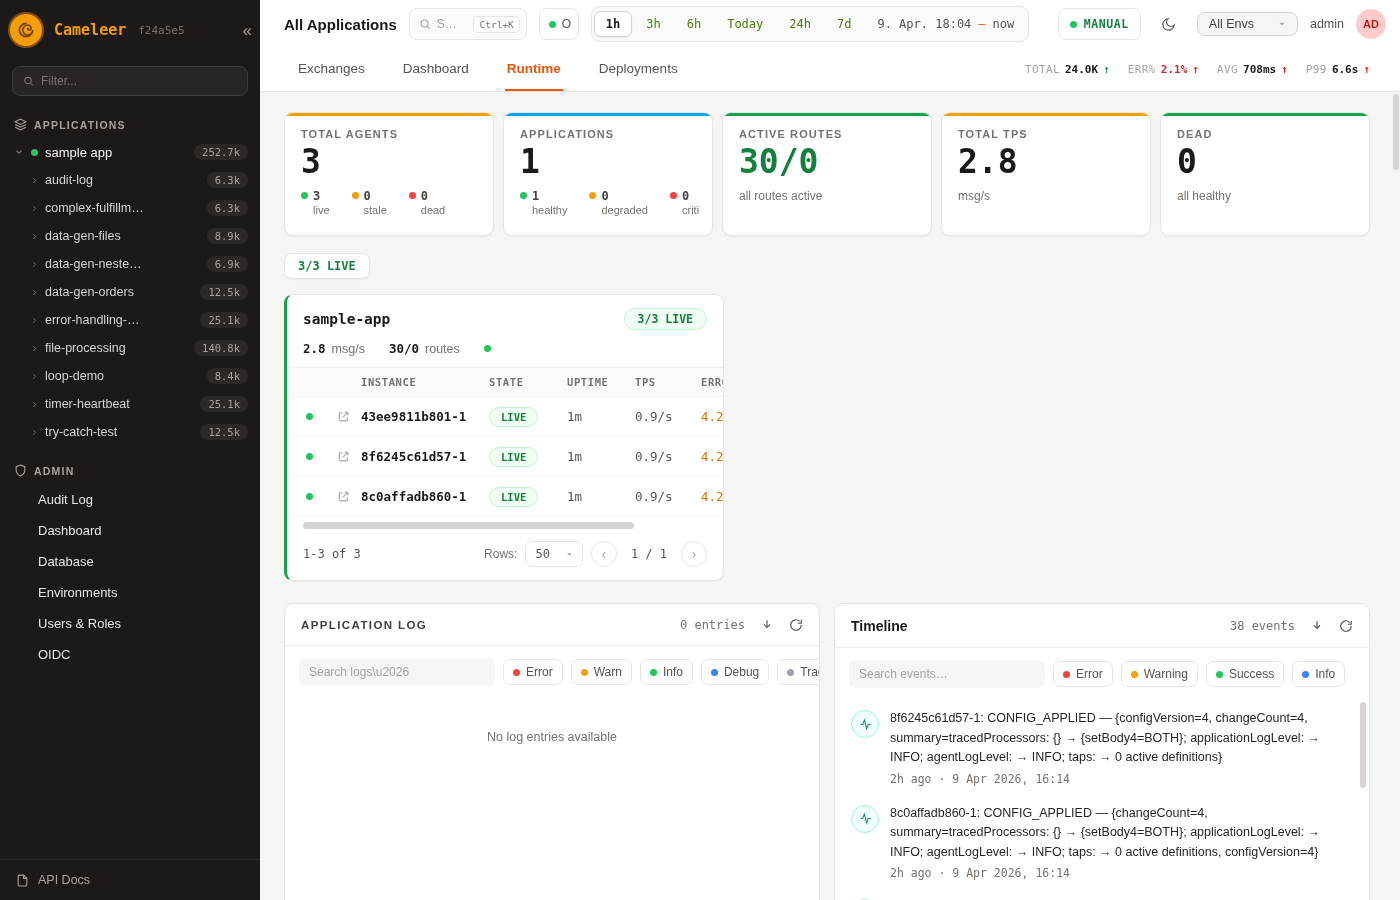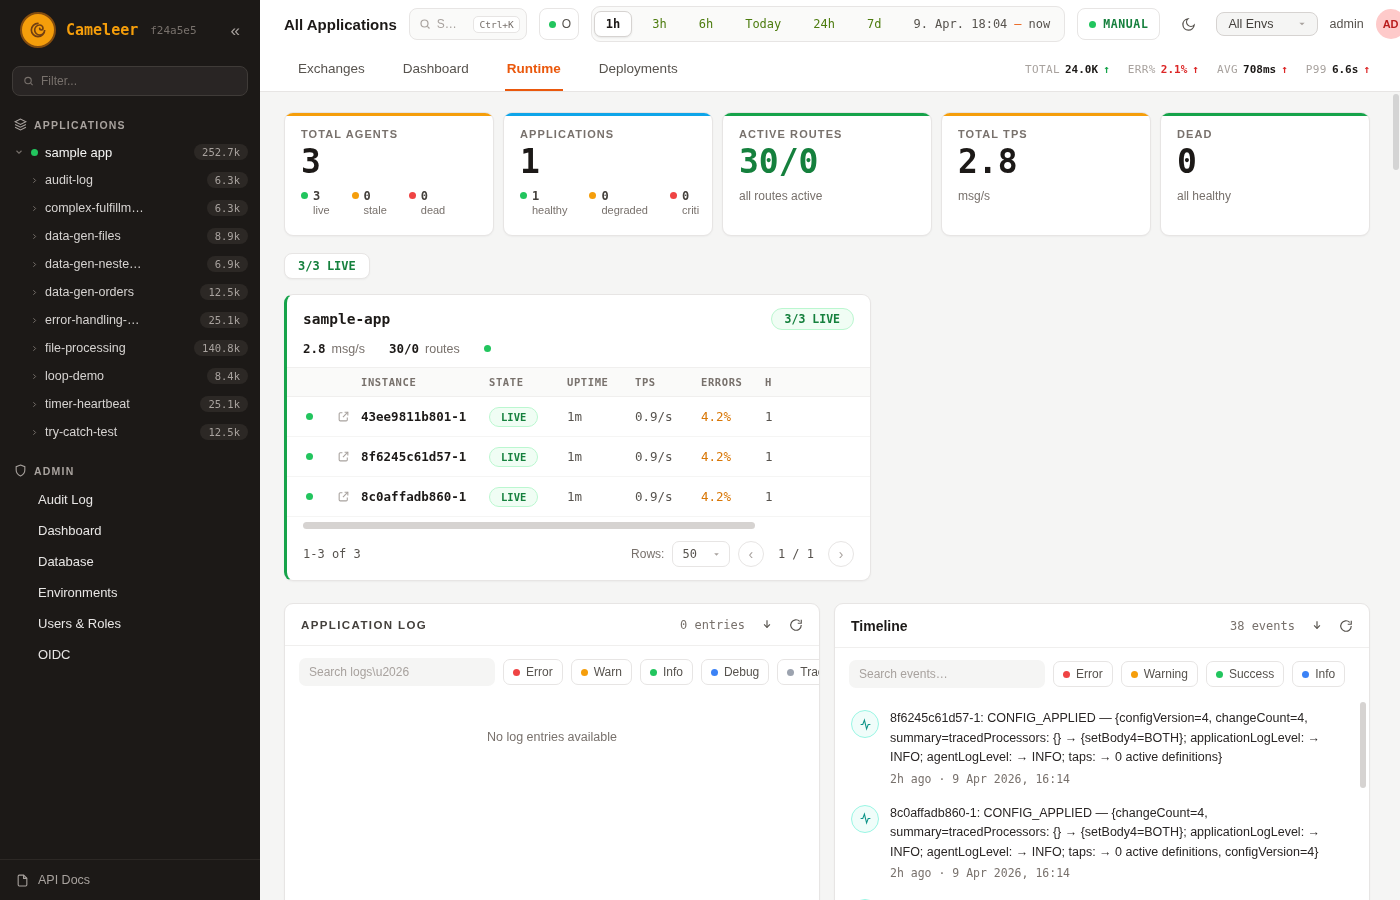--- a/index.html
+++ b/index.html
@@ -6,21 +6,21 @@
   html,body { width:1400px; height:900px; overflow:hidden; }
   body { font-family:"Liberation Sans","DejaVu Sans",sans-serif; display:flex; background:#f5f5f4; color:#1c1917; }
   .mono { font-family:"DejaVu Sans Mono","Liberation Mono",monospace; }
   svg { display:block; }
   input { font-family:inherit; }
   .dot { width:7px; height:7px; border-radius:50%; display:inline-block; flex:0 0 auto; }
   .c-green{background:#22c55e;} .c-red{background:#ef4444;} .c-amber{background:#f59e0b;} .c-blue{background:#3b82f6;} .c-gray{background:#9ca3af;}
 
   
   .sidebar { width:260px; flex:0 0 260px; background:#1c1917; color:#d6d3d1; display:flex; flex-direction:column; overflow:hidden; }
-  .sb-head { display:flex; align-items:center; gap:10px; padding:12px 20px 8px; }
+  .sb-head { display:flex; align-items:center; gap:10px; padding:12px 8px 8px; }
   .logo-circle { width:36px; height:36px; border-radius:50%; background:#f59e0b; border:2px solid #854d0e; display:flex; align-items:center; justify-content:center; flex:0 0 36px; }
   .sb-title { font-size:15px; font-weight:700; color:#f59e0b; }
   .sb-version { font-size:11px; color:#78716c; margin-left:2px; }
   .sb-collapse { margin-left:auto; color:#a8a29e; font-size:17px; cursor:pointer; line-height:1; }
   .sb-filter { margin:10px 12px 12px; height:30px; background:#292524; border:1px solid #3f3b38; border-radius:8px; display:flex; align-items:center; gap:7px; padding:0 10px; color:#78716c; }
   .sb-filter input { background:transparent; border:none; outline:none; color:#a8a29e; font-size:12px; width:100%; }
   .sb-filter input::placeholder { color:#78716c; }
   .sb-section { display:flex; align-items:center; gap:7px; padding:10px 14px 7px; color:#a8a29e; font-size:10.5px; font-weight:700; letter-spacing:1.2px; }
   .tree-parent { display:flex; align-items:center; gap:7px; padding:6px 12px 6px 14px; font-size:13px; color:#f5f5f4; cursor:pointer; }
   .tree-child { display:flex; align-items:center; gap:6px; padding:6px 12px 6px 30px; font-size:12.5px; color:#d6d3d1; cursor:pointer; }
@@ -30,21 +30,21 @@
   .sb-footer { margin-top:auto; border-top:1px solid #2c2825; padding:13px 16px; display:flex; align-items:center; gap:9px; color:#a8a29e; font-size:12.5px; cursor:pointer; }
 
   
   .main { flex:1; min-width:0; display:flex; flex-direction:column; position:relative; background:#f5f5f4; }
 
   .topbar { height:48px; flex:0 0 48px; background:#fff; display:flex; align-items:center; gap:12px; padding:0 14px 0 24px; }
   .tb-title { font-size:15px; font-weight:700; white-space:nowrap; }
   .tb-search { width:118px; height:32px; border:1px solid #e7e5e4; background:#fafaf9; border-radius:8px; display:flex; align-items:center; gap:6px; padding:0 6px 0 9px; color:#a8a29e; font-size:12px; cursor:text; flex:0 0 118px; }
   .kbd { margin-left:auto; border:1px solid #e7e5e4; background:#fff; border-radius:5px; padding:2px 5px; font-size:9.5px; color:#78716c; white-space:nowrap; }
   .online-chip { height:32px; border:1px solid #e7e5e4; border-radius:8px; display:flex; align-items:center; gap:6px; padding:0 9px; font-size:12px; color:#57534e; max-width:40px; overflow:hidden; flex:0 0 auto; }
-  .time-group { height:36px; border:1px solid #e7e5e4; background:#fafaf9; border-radius:9px; display:flex; align-items:center; padding:2px; gap:8px; flex:0 0 auto; }
+  .time-group { height:36px; border:1px solid #e7e5e4; background:#fafaf9; border-radius:9px; display:flex; align-items:center; padding:2px; gap:2px; flex:0 0 auto; }
   .time-btn { padding:5px 11px; border-radius:7px; font-size:12px; color:#4d7c0f; border:1px solid transparent; cursor:pointer; white-space:nowrap; }
   .time-btn.active { background:#fff; border-color:#d6d3d1; color:#1c1917; font-weight:700; box-shadow:0 1px 2px rgba(0,0,0,.08); }
   .time-date { display:flex; gap:7px; padding:0 12px; font-size:12px; color:#57534e; align-items:center; white-space:nowrap; }
   .date-sep { color:#ea580c; }
   .manual-chip { margin-left:auto; height:32px; border:1px solid #e7e5e4; border-radius:8px; display:flex; gap:7px; align-items:center; padding:0 11px; color:#15803d; font-size:11.5px; font-weight:700; letter-spacing:.6px; cursor:pointer; flex:0 0 auto; }
   .icon-btn { width:32px; height:32px; border-radius:50%; display:flex; align-items:center; justify-content:center; color:#57534e; cursor:pointer; flex:0 0 auto; }
   .env-select { height:24px; border:1px solid #d6d3d1; background:#f5f5f4; border-radius:8px; display:flex; align-items:center; gap:24px; padding:0 11px; font-size:12.5px; color:#44403c; cursor:pointer; flex:0 0 auto; }
   .caret { color:#a8a29e; }
   .user-label { font-size:12.5px; color:#57534e; white-space:nowrap; }
   .avatar { width:30px; height:30px; border-radius:50%; background:#fecaca; color:#b91c1c; font-size:11px; font-weight:700; display:flex; align-items:center; justify-content:center; cursor:pointer; flex:0 0 30px; }
@@ -71,21 +71,21 @@
   .sc-value { font-size:33px; font-weight:700; margin:5px 0 9px; line-height:1.05; }
   .sc-value.green { color:#15803d; }
   .sc-sub { font-size:12px; color:#78716c; }
   .sc-breakdown { display:flex; gap:22px; }
   .mini-top { display:flex; align-items:center; gap:5px; font-size:12px; font-weight:700; color:#44403c; }
   .mini-label { font-size:11px; color:#78716c; margin-top:1px; padding-left:12px; }
 
   .live-chip { display:inline-flex; align-items:center; background:#fff; border:1px solid #e7e5e4; border-radius:8px; padding:5px 13px; font-size:12px; font-weight:700; color:#15803d; margin-bottom:15px; box-shadow:0 1px 2px rgba(0,0,0,.04); }
 
   .columns { display:grid; grid-template-columns:1fr 1fr; gap:14px; }
-  .app-card { background:#fff; border:1px solid #e7e5e4; border-left:3px solid #16a34a; border-radius:9px; box-shadow:0 1px 2px rgba(0,0,0,.04); overflow:hidden; margin-bottom:22px; width:587px; }
+  .app-card { background:#fff; border:1px solid #e7e5e4; border-left:3px solid #16a34a; border-radius:9px; box-shadow:0 1px 2px rgba(0,0,0,.04); overflow:hidden; margin-bottom:22px; width:440px; }
   .ac-head { display:flex; align-items:center; justify-content:space-between; padding:13px 16px 9px; }
   .ac-title { font-size:14.5px; font-weight:700; }
   .pill-live { background:#f0fdf4; border:1px solid #bbf7d0; color:#15803d; border-radius:999px; font-size:11.5px; font-weight:700; padding:3px 13px; }
   .ac-stats { display:flex; align-items:center; gap:6px; padding:2px 16px 11px; font-size:12.5px; color:#78716c; }
   .ac-stat-num { font-weight:700; color:#1c1917; }
   .ac-stat-gap { width:12px; }
   .itable { width:590px; }
   .itable-header, .itable-row { display:grid; grid-template-columns:32px 36px 128px 78px 68px 66px 64px 110px; align-items:center; padding-left:6px; }
   .itable-header { height:30px; background:#fafaf9; border-top:1px solid #f0efee; border-bottom:1px solid #f0efee; font-size:10.5px; letter-spacing:.6px; color:#78716c; font-weight:700; }
   .itable-row { height:40px; border-bottom:1px solid #f5f5f4; font-size:12.5px; }

